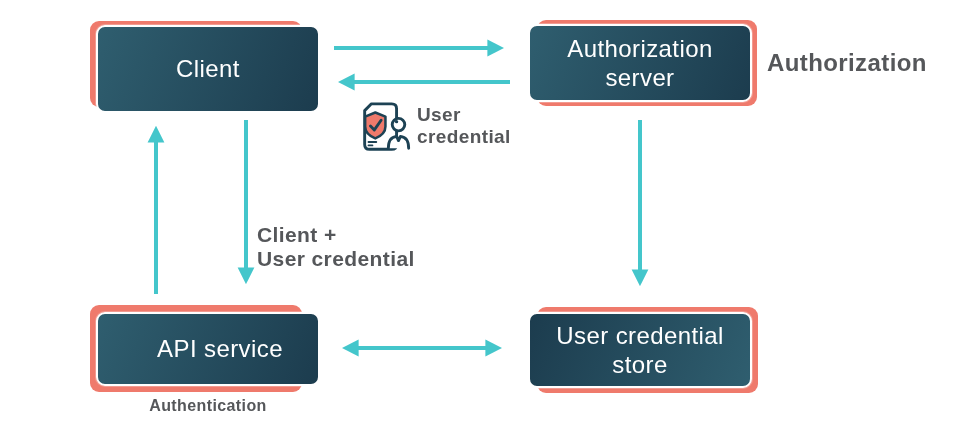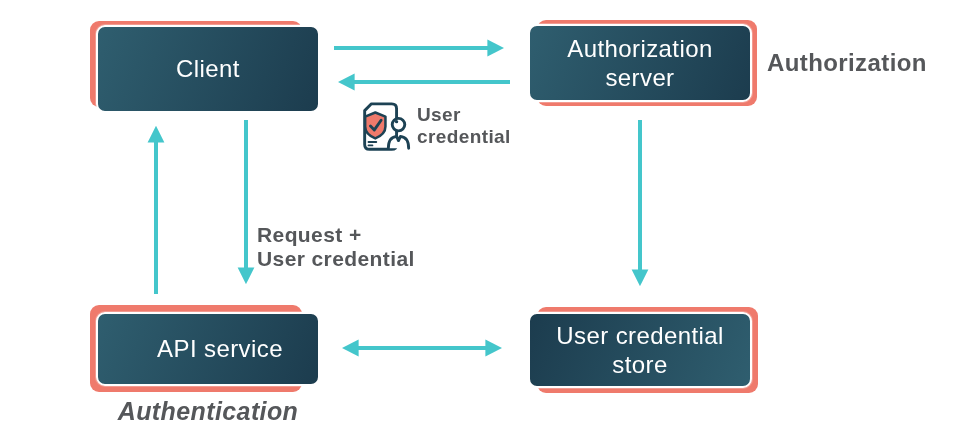--- a/index.html
+++ b/index.html
@@ -27,21 +27,21 @@
   #client-box{left:96px;top:25px;width:224px;height:88px;}
   #auth-accent{left:537px;top:20px;width:220px;height:86px;}
   #auth-box{left:528px;top:24px;width:224px;height:78px;}
   #api-accent{left:90px;top:305px;width:212px;height:87px;}
   #api-box{left:96px;top:312px;width:224px;height:74px;padding-left:24px;}
   #store-accent{left:537px;top:307px;width:221px;height:86px;}
   #store-box{left:528px;top:312px;width:224px;height:76px;}
 
   
   #authorization-label{left:767px;top:49px;font-size:24px;}
-  #authentication-label{left:96px;top:397px;width:224px;text-align:center;font-size:25px;font-style:italic;}
+  #authentication-label{left:96px;top:397px;width:224px;text-align:center;font-size:16px;}
   #user-credential-label{left:417px;top:104px;font-size:19px;line-height:1.16;}
   #request-label{left:257px;top:223px;font-size:21px;line-height:1.16;}
   #user-credential-icon{left:355px;top:99px;}
 </style>
 </head>
 <body>
 
 <div class="canvas">
 
   <svg class="arrows" width="960" height="440" viewBox="0 0 960 440">
@@ -80,21 +80,21 @@
   <div class="box grad-b" id="store-box">
     <span>User credential
 store</span>
   </div>
 
   <div class="gray-label" id="authorization-label">Authorization</div>
   <div class="gray-label" id="authentication-label">Authentication</div>
 
   <div class="gray-label" id="user-credential-label">User
 credential</div>
-  <div class="gray-label" id="request-label">Request +
+  <div class="gray-label" id="request-label">Client +
 User credential</div>
 
   <svg class="icon" id="user-credential-icon" width="58" height="58" viewBox="0 0 60 60">
 
     <path d="M17 5 H38 Q43 5 43 10 V47 Q43 52 38 52 H15 Q10 52 10 47 V12 Z" fill="#ffffff" stroke="#1D4254" stroke-width="3" stroke-linejoin="round"></path>
 
     <path d="M14 44.5 H22 M14 48 H18" stroke="#1D4254" stroke-width="2" stroke-linecap="round"></path>
 
     <path d="M21 14 L31.5 18.2 V28.5 Q31.5 36.5 21 40.8 Q10.5 36.5 10.5 28.5 V18.2 Z" fill="#EF7A6C" stroke="#1D4254" stroke-width="2.6" stroke-linejoin="round"></path>
     <polyline points="16,28 20,32 27,22" fill="none" stroke="#1D4254" stroke-width="3" stroke-linecap="round" stroke-linejoin="round"></polyline>

